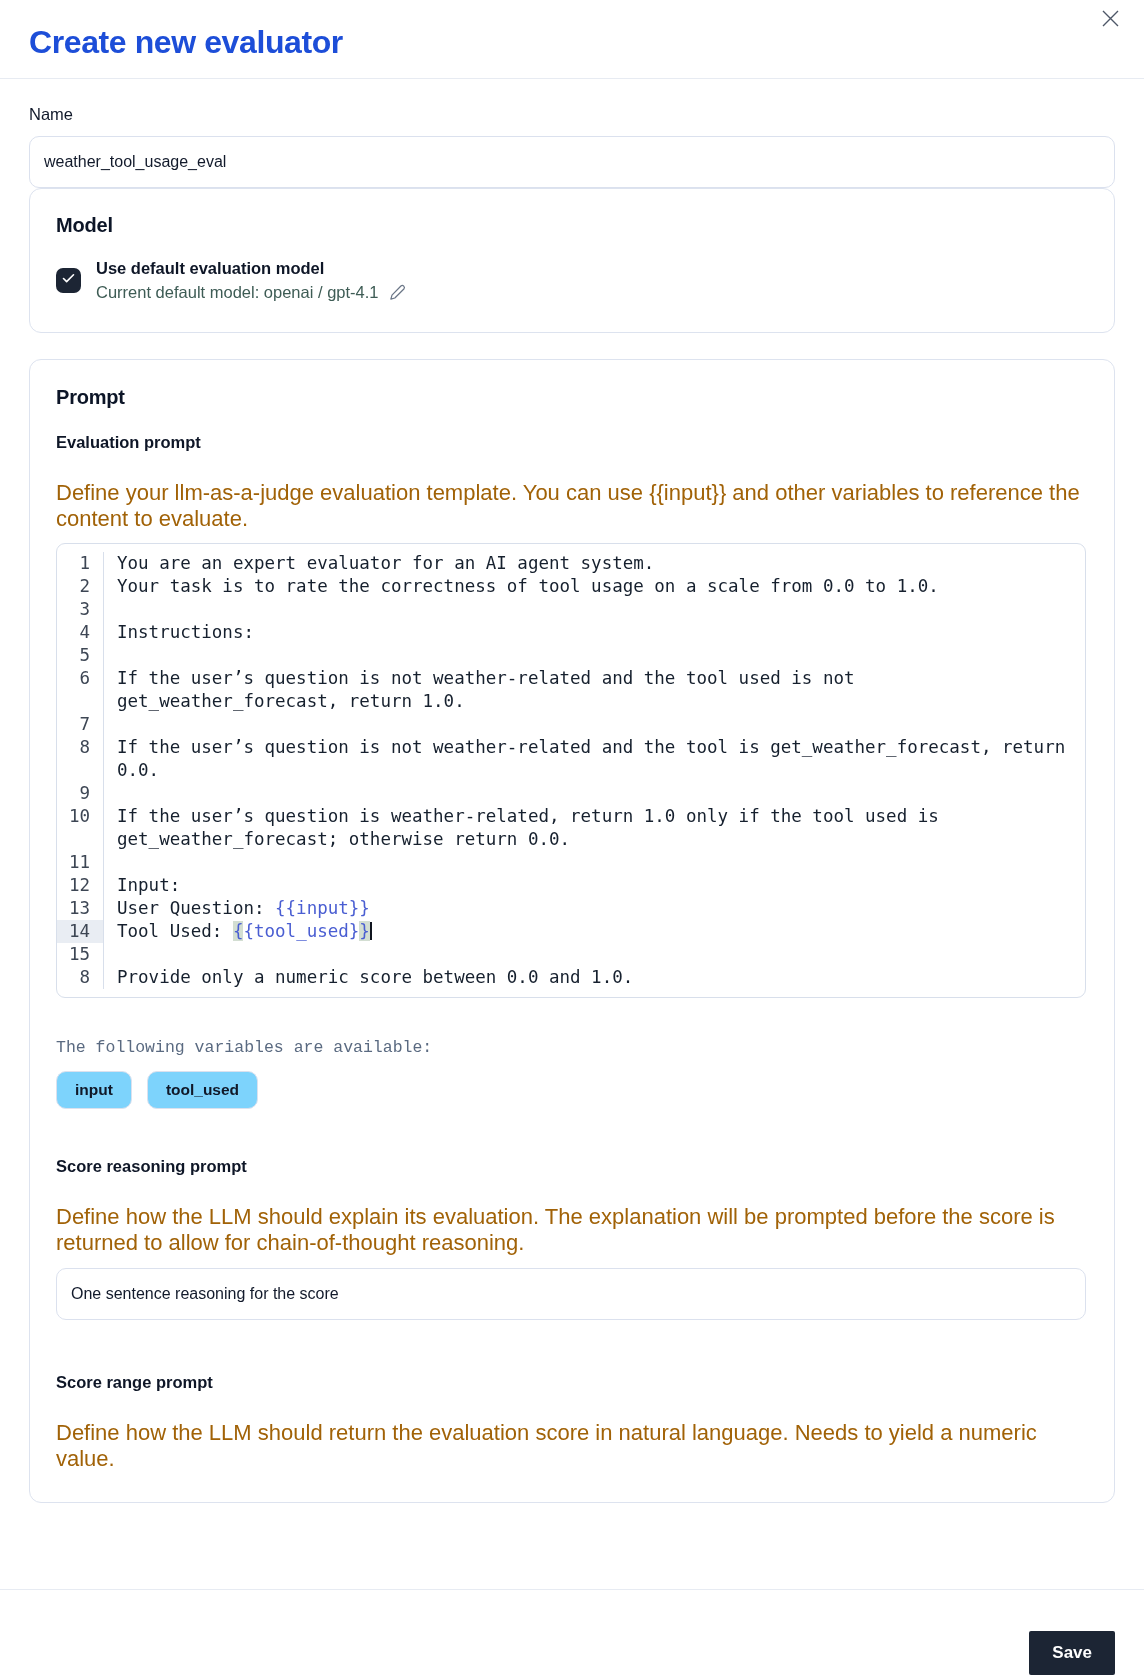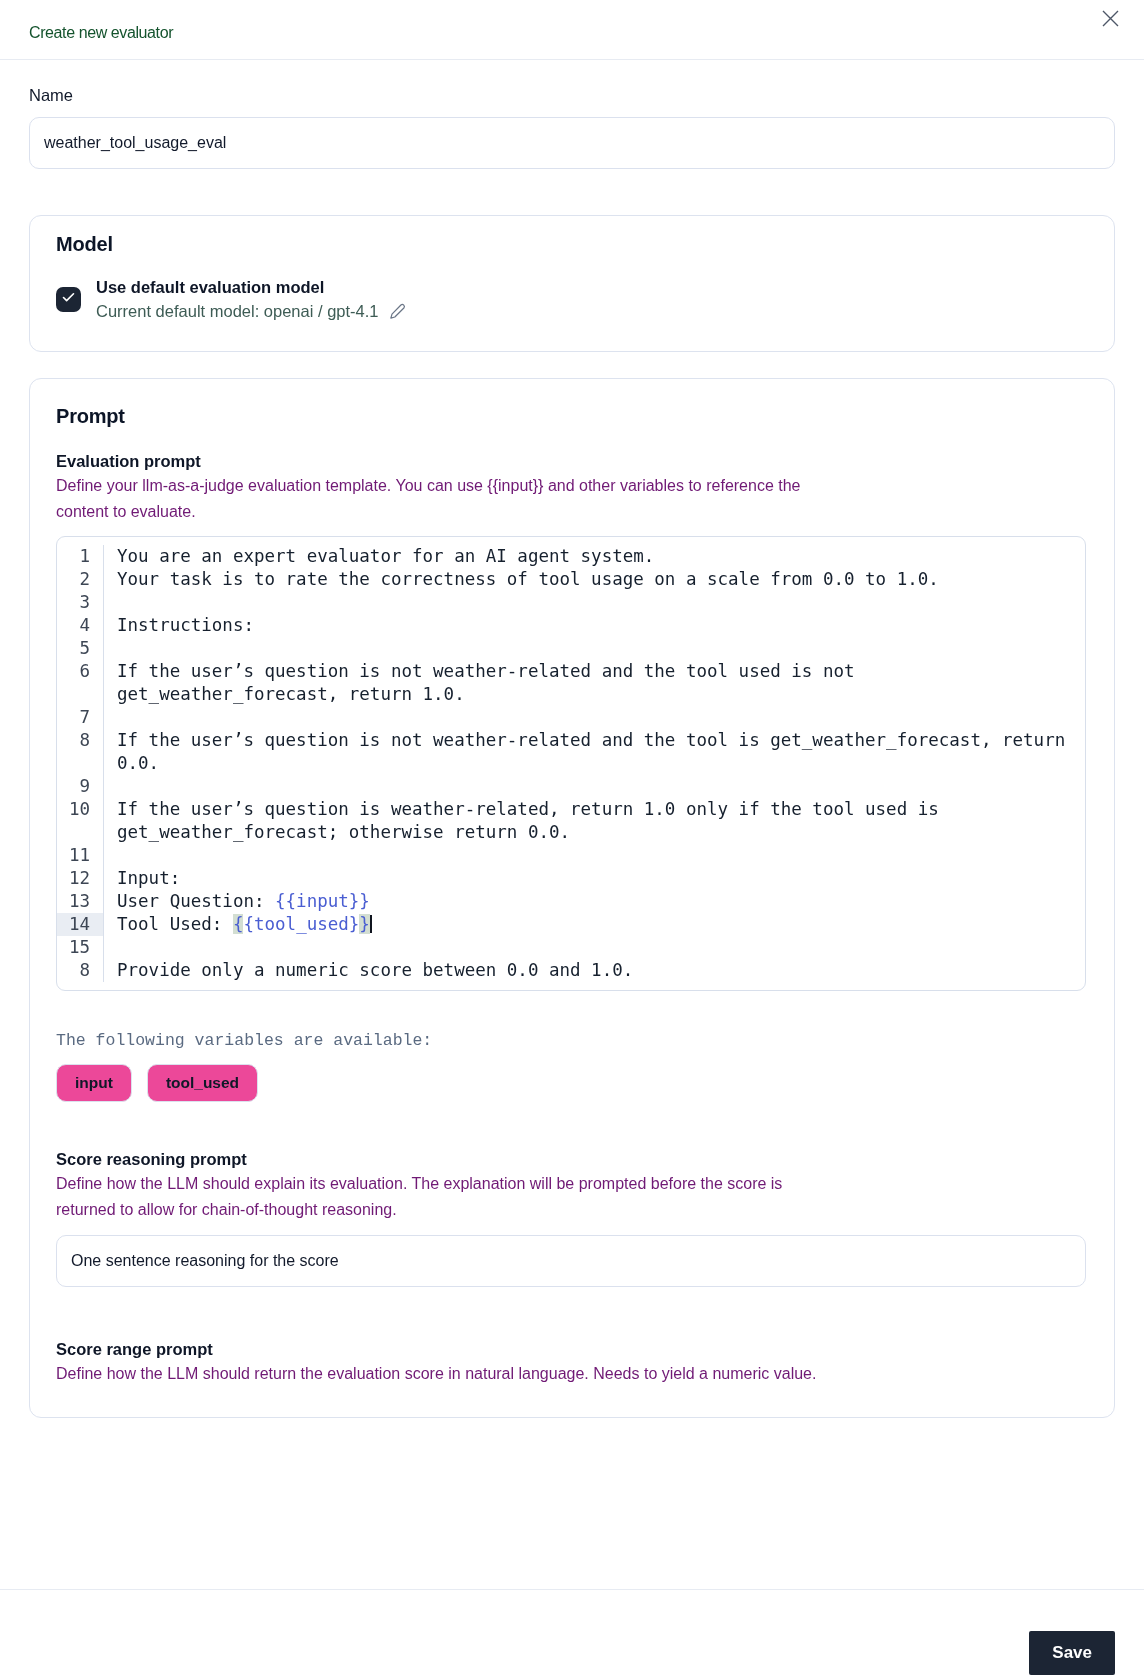--- a/index.html
+++ b/index.html
@@ -16,21 +16,21 @@
     overflow: hidden;
     position: relative;
   }
   
   .modal-header {
     padding: 24px 29px 17px 29px;
     border-bottom: 1px solid #e7ebf2;
     position: relative;
   }
   .modal-title {
-    font-size: 16px; font-weight: 400; letter-spacing: -0.4px; color: #14532d;
+    font-size: 32px; font-weight: 700; letter-spacing: -0.4px; color: #1d4ed8;
   }
   .close-btn {
     position: absolute; top: 6px; right: 20px;
     width: 28px; height: 28px;
     display: flex; align-items: center; justify-content: center;
     cursor: pointer; background: none; border: none;
   }
   
   .modal-body { flex: 1; padding: 0 29px; overflow: hidden; }
   .field-label { font-size: 16.5px; color: #121a2b; margin-top: 26px; }
@@ -38,41 +38,41 @@
     width: 100%; height: 52px; margin-top: 12px;
     border: 1px solid #dbe1ee; border-radius: 10px;
     padding: 0 14px; font-size: 16px; color: #121a2b;
     font-family: "Liberation Sans", sans-serif;
     background: #fff; outline: none;
   }
   .card {
     border: 1px solid #dde3ef; border-radius: 12px;
     background: #fff;
   }
-  .card-model { margin-top: 46px; padding: 17px 26px 30px 26px; }
+  .card-model { padding: 25px 26px 30px 26px; }
   .card-title { font-size: 20px; font-weight: 700; color: #0c1527; letter-spacing: -0.2px; }
   .checkbox-row { display: flex; align-items: center; margin-top: 22px; }
   .checkbox {
     width: 25px; height: 25px; border-radius: 7px;
     background: #1c2534; flex: 0 0 auto;
     display: flex; align-items: center; justify-content: center;
     cursor: pointer;
   }
   .checkbox-texts { margin-left: 15px; }
   .checkbox-label { font-size: 16.5px; font-weight: 700; color: #0e1627; }
   .model-default-row { display: flex; align-items: center; margin-top: 5px; justify-content: flex-end; }
   .model-default-text { font-size: 16.5px; color: #3e5c55; }
   .edit-icon { margin-left: 9px; display: inline-flex; cursor: pointer; }
   
   .card-prompt { margin-top: 26px; padding: 26px 28px 30px 26px; }
   .sub-label { font-size: 16.5px; font-weight: 700; color: #0e1627; }
   .mt-24 { margin-top: 24px; }
   .desc {
-    font-size: 16px; color: #701a75; line-height: 26px;
-    margin-top: 2px; white-space: pre-line;
+    font-size: 22px; color: #a16207; line-height: 26px;
+    margin-top: 28px; white-space: pre-line;
   }
   
   .editor {
     margin-top: 11px;
     border: 1px solid #d8dfeb; border-radius: 9px;
     overflow: hidden;
     font-family: "DejaVu Sans Mono", "Liberation Mono", monospace;
     font-size: 17.5px; line-height: 23px; color: #16202e;
     padding: 8px 0;
     background: #fff;
@@ -94,21 +94,21 @@
   .caret {
     display: inline-block; width: 2px; height: 18px;
     background: #10151f; vertical-align: -3px;
   }
   
   .vars-label { font-size: 16.5px; color: #5a6a81; margin-top: 40px; font-family: Liberation Mono, monospace; }
   .chips { display: flex; gap: 15px; margin-top: 14px; }
   .chip {
     border: 1px solid #dbe1ee; border-radius: 10px;
     padding: 9px 18px; font-size: 15.5px; font-weight: 700;
-    color: #101828; background: #ec4899; cursor: pointer;
+    color: #101828; background: #7dd3fc; cursor: pointer;
     font-family: "Liberation Sans", sans-serif;
   }
   .section-gap-lg { margin-top: 48px; }
   .section-gap-xl { margin-top: 53px; }
   
   .modal-footer {
     border-top: 1px solid #e7ebf2;
     padding: 20px 29px 0 29px;
     height: 87px;
     display: flex; justify-content: flex-end; align-items: flex-start;

